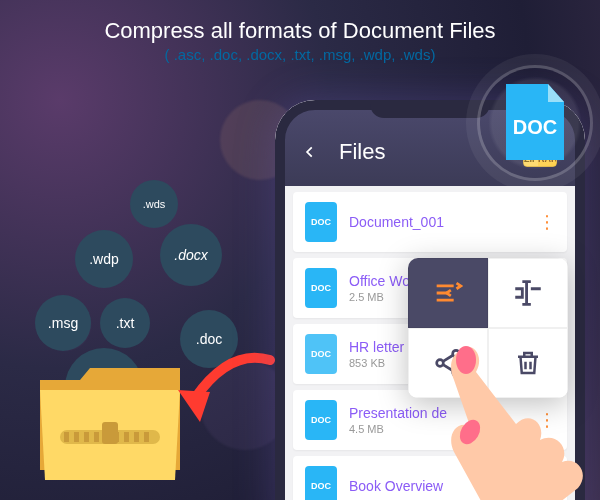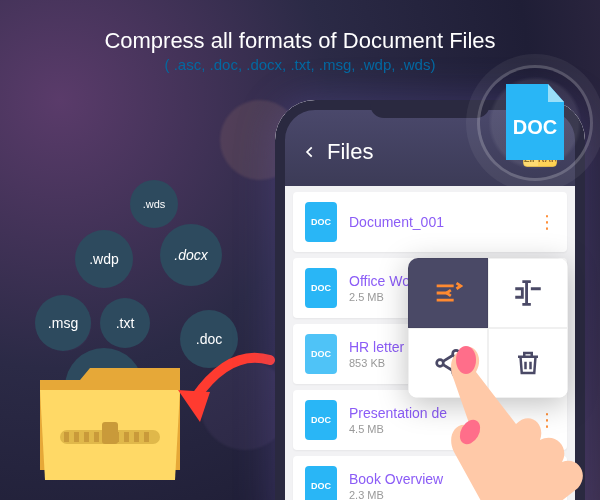--- a/index.html
+++ b/index.html
@@ -9,21 +9,21 @@
     overflow: hidden;
     font-family: -apple-system, Arial, sans-serif;
     background: radial-gradient(circle at 10% 20%, #5a3b6a 0%, #2b2a46 40%, #1f1e36 70%, #3a2e4a 100%);
     position: relative;
   }
   .bokeh { position: absolute; border-radius: 50%; filter: blur(1px); }
   .bk1 { width: 80px; height: 80px; background: rgba(200,150,120,.15); top: 100px; left: 220px; }
   .bk2 { width: 50px; height: 50px; background: rgba(180,140,200,.15); top: 300px; left: 40px; }
   .bk3 { width: 90px; height: 90px; background: rgba(120,100,160,.12); top: 360px; left: 200px; }
 
-  .headline { text-align: center; padding-top: 28px; color: #fff; }
+  .headline { text-align: center; padding-top: 18px; color: #fff; }
   .headline h1 { font-size: 22px; font-weight: 500; }
   .headline p { font-size: 15px; color: #0369a1; margin-top: 2px; }
 
   .bubbles { position: absolute; top: 170px; left: 20px; width: 240px; height: 200px; }
   .bubble { position: absolute; border-radius: 50%; background: #2d4a5e; color: #fff; display: flex; align-items: center; justify-content: center; font-size: 14px; }
   .bb-wds { width: 48px; height: 48px; top: 10px; left: 110px; font-size: 11px; }
   .bb-wdp { width: 58px; height: 58px; top: 60px; left: 55px; }
   .bb-docx { width: 62px; height: 62px; top: 54px; left: 140px; font-style: italic; }
   .bb-msg { width: 56px; height: 56px; top: 125px; left: 15px; }
   .bb-txt { width: 50px; height: 50px; top: 128px; left: 80px; }
@@ -50,20 +50,21 @@
   }
   .notch {
     position: absolute; top: 0; left: 50%; transform: translateX(-50%);
     width: 120px; height: 18px; background: #2a2940; border-radius: 0 0 14px 14px;
   }
   .app-header {
     background: linear-gradient(180deg, #4a486b 0%, #3c3b57 100%);
     height: 76px; display: flex; align-items: center; padding: 8px 18px 0;
     color: #fff;
     margin: 10px 10px 0;
+    gap: 12px;
   }
   .back-ic { width: 14px; height: 14px; }
   .app-title { font-size: 22px; margin-left: 10px; flex: 1; }
   .ziprar-ic {
     width: 34px; height: 30px; border-radius: 4px;
     background: linear-gradient(180deg,#ffd966 40%,#ffd966 40%);
     display: flex; font-size: 9px; font-weight: bold;
     border: 1px solid #e0b84a;
     overflow: hidden;
   }
@@ -205,21 +206,20 @@
       <div class="file-meta">
         <span class="file-title">Presentation de</span>
         <span class="file-size">4.5 MB</span>
       </div>
       <span class="more-ic">⋮</span>
     </div>
     <div class="file-row">
       <div class="file-ic blue">DOC</div>
       <div class="file-meta">
         <span class="file-title">Book Overview</span>
-        <span class="file-size">2.3 MB</span>
       </div>
       <span class="more-ic">⋮</span>
     </div>
 
   </div>
 
   <div class="phone-bezel"></div>
   <div class="notch"></div>
 </div>
 

